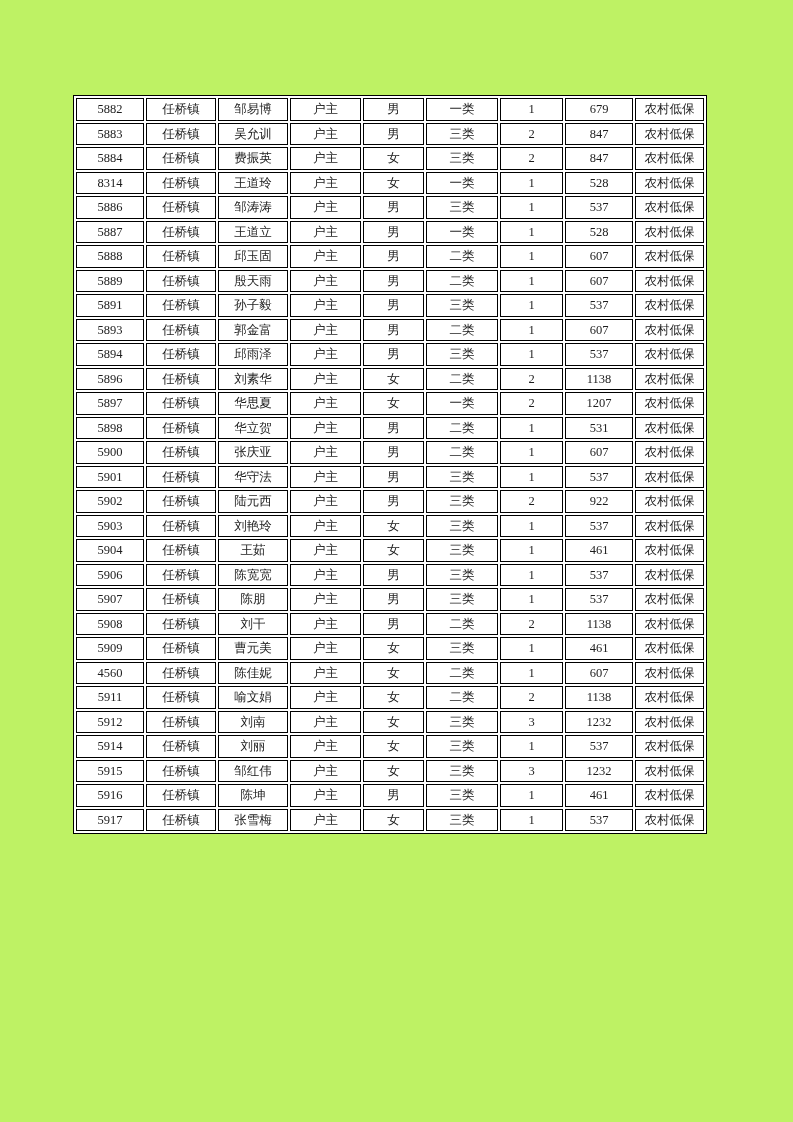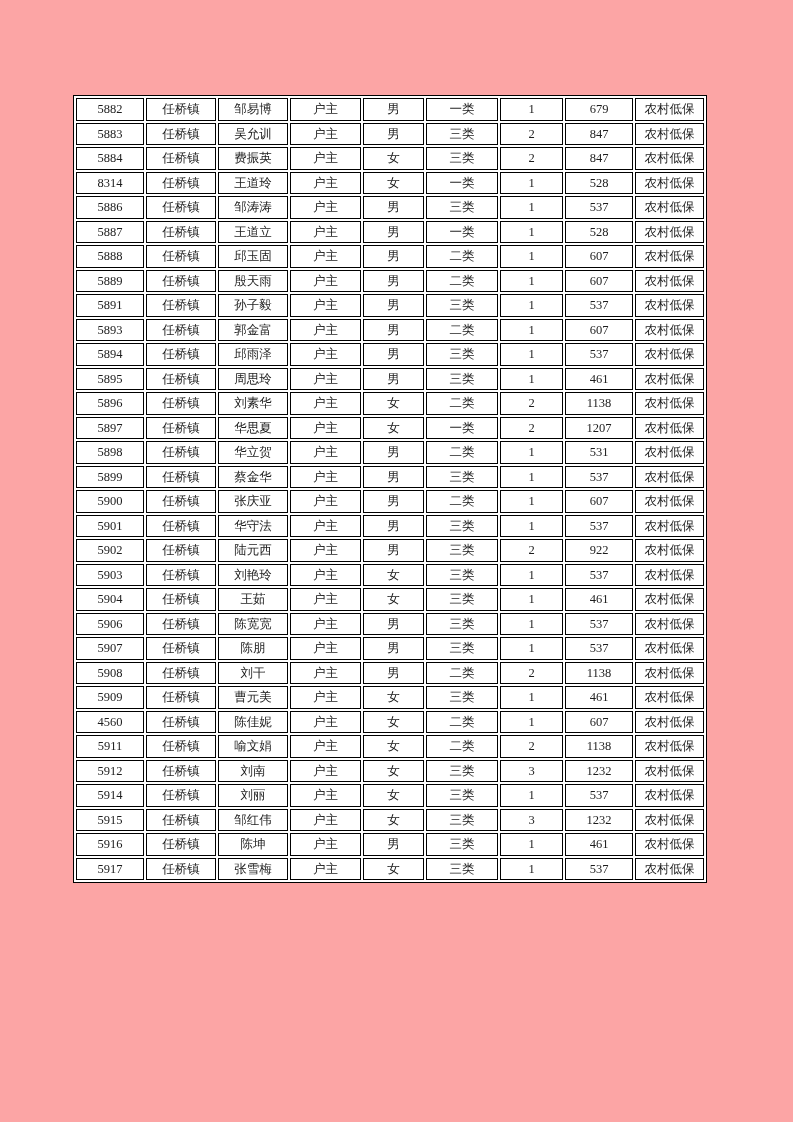--- a/index.html
+++ b/index.html
@@ -4,21 +4,21 @@
 <style>
   html, body {
     margin: 0;
     padding: 0;
     background: #ffffff;
   }
   .page {
     position: relative;
     width: 793px;
     height: 1122px;
-    background: #fca5a5;
+    background: #bef264;
     overflow: hidden;
     font-family: "Liberation Serif", "DejaVu Serif", serif;
   }
   table.roster {
     position: absolute;
     left: 73px;
     top: 95px;
     width: 634px;
     table-layout: fixed;
     border-collapse: separate;
@@ -172,31 +172,20 @@
     <td>任桥镇</td>
     <td>邱雨泽</td>
     <td>户主</td>
     <td>男</td>
     <td>三类</td>
     <td>1</td>
     <td>537</td>
     <td>农村低保</td>
   </tr>
         <tr>
-    <td>5895</td>
-    <td>任桥镇</td>
-    <td>周思玲</td>
-    <td>户主</td>
-    <td>男</td>
-    <td>三类</td>
-    <td>1</td>
-    <td>461</td>
-    <td>农村低保</td>
-  </tr>
-        <tr>
     <td>5896</td>
     <td>任桥镇</td>
     <td>刘素华</td>
     <td>户主</td>
     <td>女</td>
     <td>二类</td>
     <td>2</td>
     <td>1138</td>
     <td>农村低保</td>
   </tr>
@@ -213,31 +202,20 @@
   </tr>
         <tr>
     <td>5898</td>
     <td>任桥镇</td>
     <td>华立贺</td>
     <td>户主</td>
     <td>男</td>
     <td>二类</td>
     <td>1</td>
     <td>531</td>
-    <td>农村低保</td>
-  </tr>
-        <tr>
-    <td>5899</td>
-    <td>任桥镇</td>
-    <td>蔡金华</td>
-    <td>户主</td>
-    <td>男</td>
-    <td>三类</td>
-    <td>1</td>
-    <td>537</td>
     <td>农村低保</td>
   </tr>
         <tr>
     <td>5900</td>
     <td>任桥镇</td>
     <td>张庆亚</td>
     <td>户主</td>
     <td>男</td>
     <td>二类</td>
     <td>1</td>

